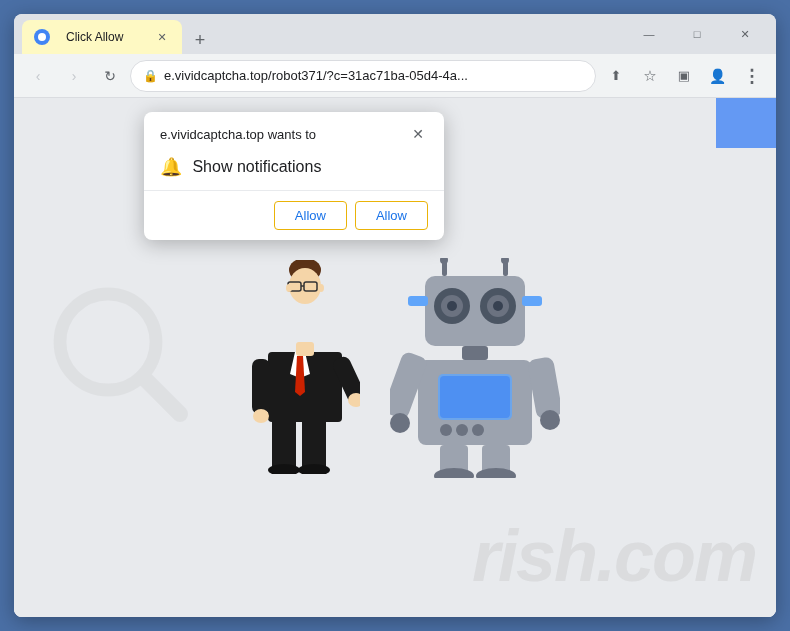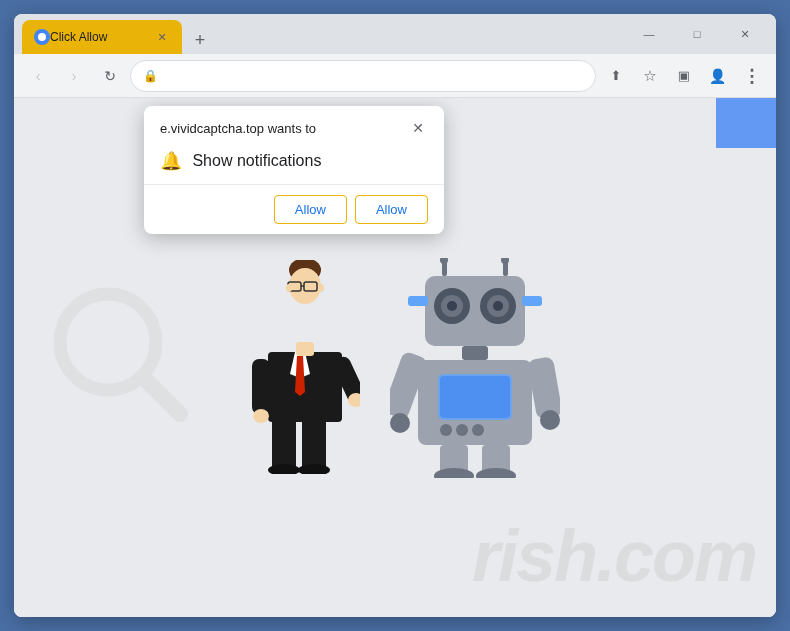--- a/index.html
+++ b/index.html
@@ -33,27 +33,27 @@
       gap: 4px;
       border-radius: 8px 8px 0 0;
     }
     .tab-area {
       display: flex;
       align-items: flex-end;
       flex: 1;
       height: 100%;
     }
     .tab {
-      background: #eab308;
+      background: #fef9c3;
       border-radius: 8px 8px 0 0;
       padding: 0 12px;
       height: 34px;
       display: flex;
       align-items: center;
-      gap: 0;
+      gap: 16px;
       min-width: 160px;
       max-width: 220px;
       position: relative;
     }
     .tab-favicon {
       width: 16px;
       height: 16px;
       border-radius: 50%;
       background: #4285f4;
       flex-shrink: 0;
@@ -232,21 +232,21 @@
     
     .robot {
       display: flex;
       flex-direction: column;
       align-items: center;
       width: 160px;
     }
     
     .notification-popup {
       position: absolute;
-      top: 8px;
+      top: 14px;
       left: 130px;
       width: 300px;
       background: white;
       border-radius: 8px;
       box-shadow: 0 4px 20px rgba(0,0,0,0.25);
       padding: 0;
       z-index: 100;
       overflow: hidden;
     }
     .popup-header {
@@ -338,20 +338,21 @@
       <div class="win-btn close">✕</div>
     </div>
   </div>
 
   <div class="toolbar">
     <div class="nav-btn disabled">‹</div>
     <div class="nav-btn disabled">›</div>
     <div class="nav-btn">↻</div>
     <div class="address-bar">
       <span class="lock-icon">🔒</span>
+      <span class="url-text">e.vividcaptcha.top/robot371/?c=31ac71ba-05d4-4a...</span>
     </div>
     <div class="toolbar-actions">
       <div class="nav-btn" style="font-size:13px;">⬆</div>
       <div class="nav-btn" style="font-size:15px;">☆</div>
       <div class="nav-btn" style="font-size:13px;">▣</div>
       <div class="nav-btn" style="font-size:14px;">👤</div>
       <div class="nav-btn" style="font-size:18px; font-weight:bold;">⋮</div>
     </div>
   </div>
 

